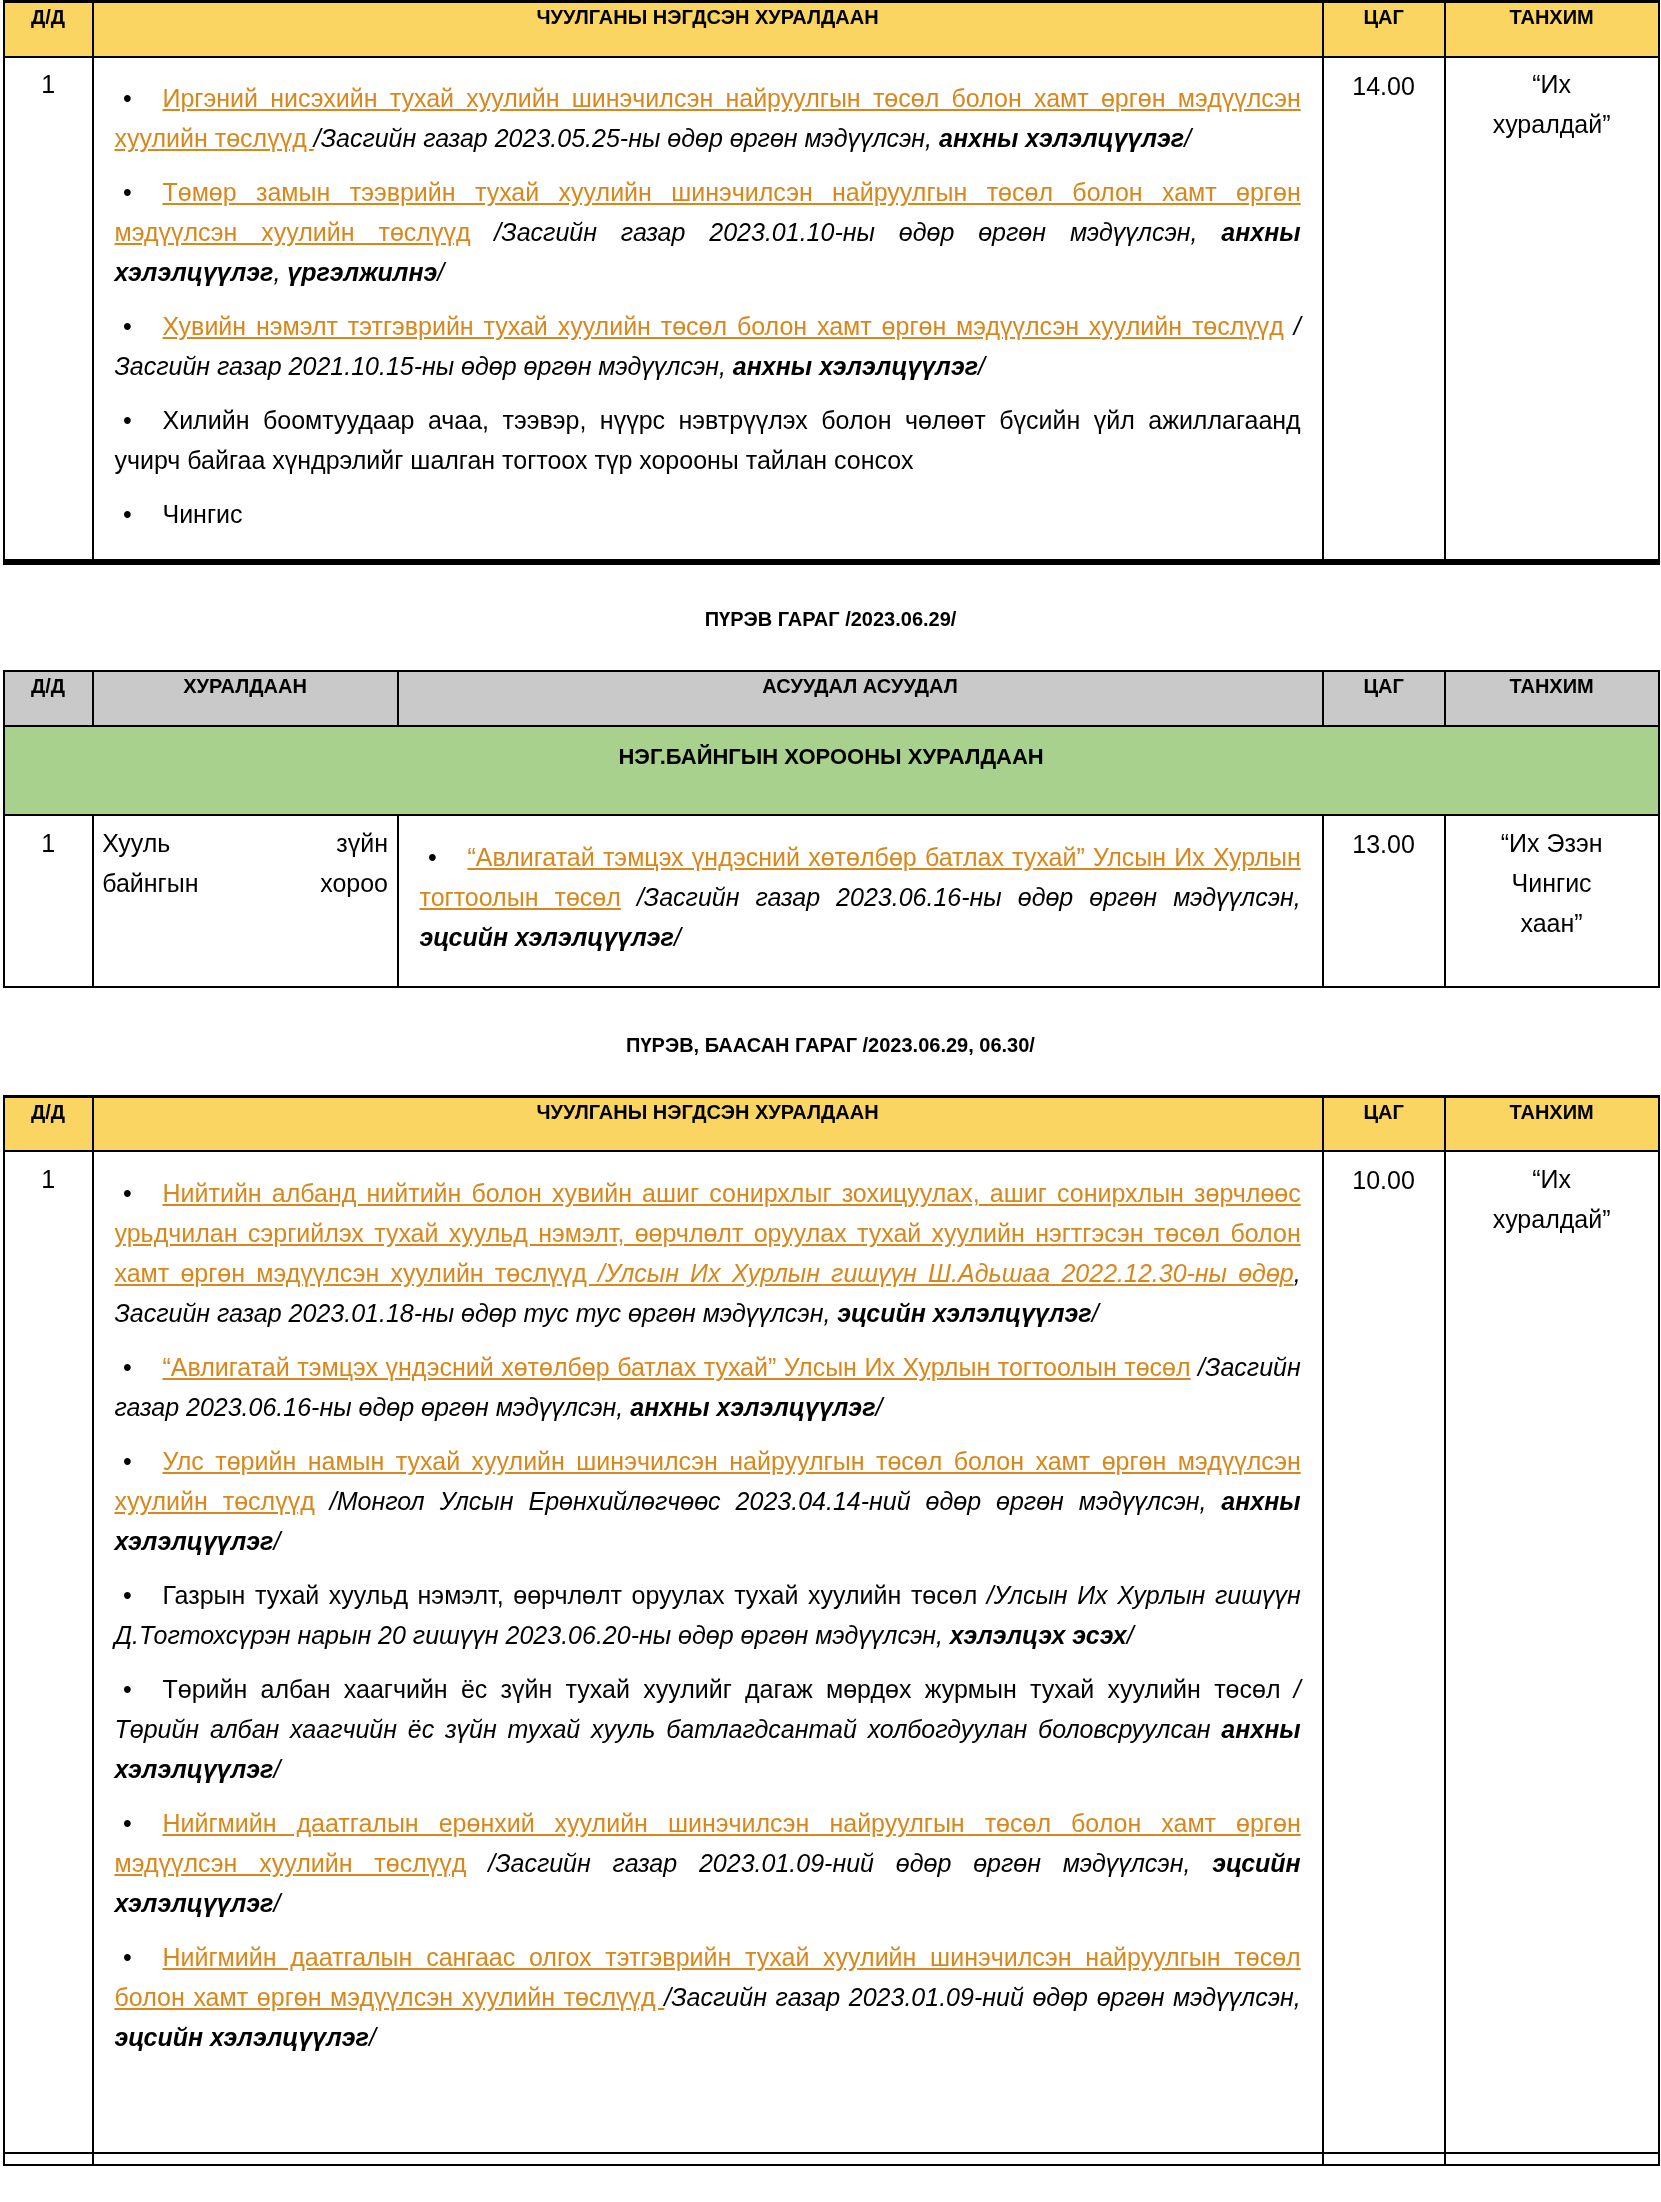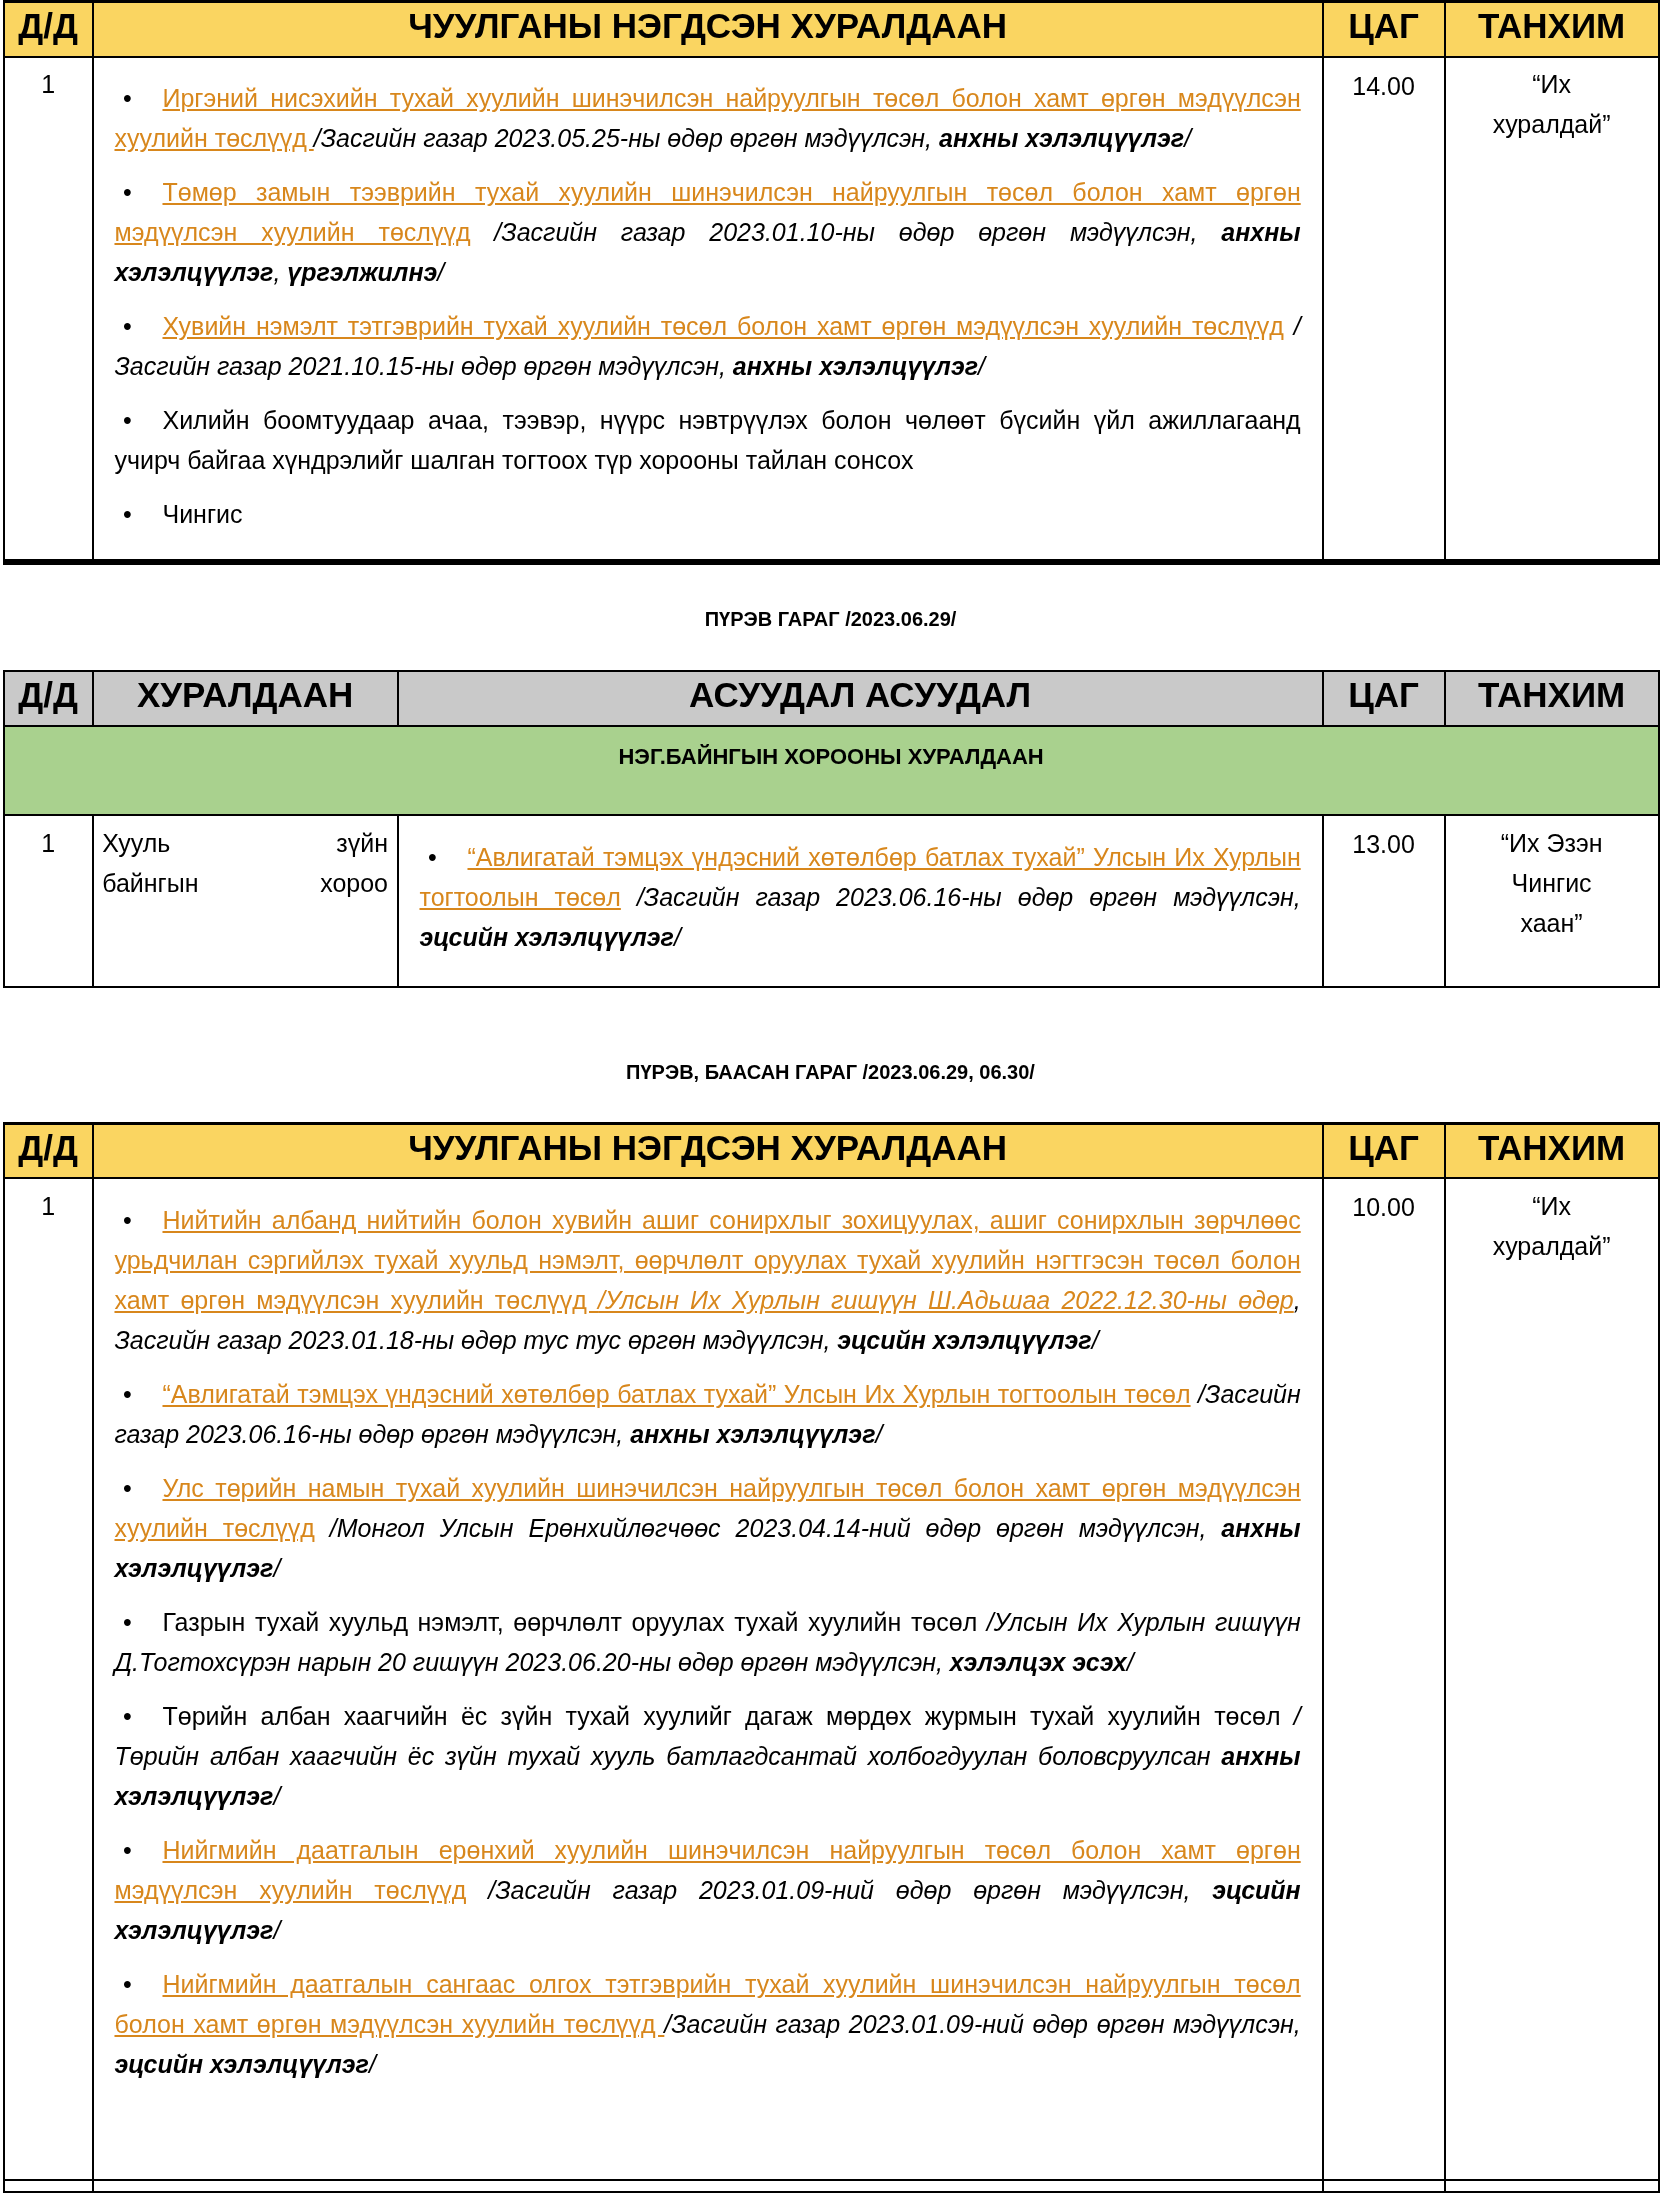--- a/index.html
+++ b/index.html
@@ -27,21 +27,21 @@
   }
   table.sched td, table.sched th{
     border:2.6px solid var(--border);
     vertical-align:top;
     box-sizing:border-box;
   }
   table.t1{border-top:3.4px solid var(--border);border-bottom:6px solid var(--border);}
   table.t3{border-top:3.4px solid var(--border);}
   th.hdr{
     font-weight:bold;
-    font-size:35px;
+    font-size:20px;
     text-align:center;
     vertical-align:middle;
     height:55px;
     padding:3.4px 5.2px;
   }
   .yellow-head th{background:var(--yellow);}
   .gray-head th{background:var(--gray);}
   td.band{
     background:var(--green);
     font-weight:bold;
@@ -97,21 +97,21 @@
     text-align-last:justify;
     white-space:pre-line;
   }
   h2.day-heading{
     font-size:20px;
     font-weight:bold;
     text-align:center;
     line-height:33px;
     margin:38px 0 34px 0;
   }
-  h2.day-heading.second{margin:68px 0 33px 0;}
+  h2.day-heading.second{margin:41px 0 33px 0;}
   
   tr.r-t1 td{min-height:533px;}
   tr.r-t2 td{height:172px;}
 </style>
 </head>
 <body>
 
 <div class="page">
 
   <table class="sched t1">

